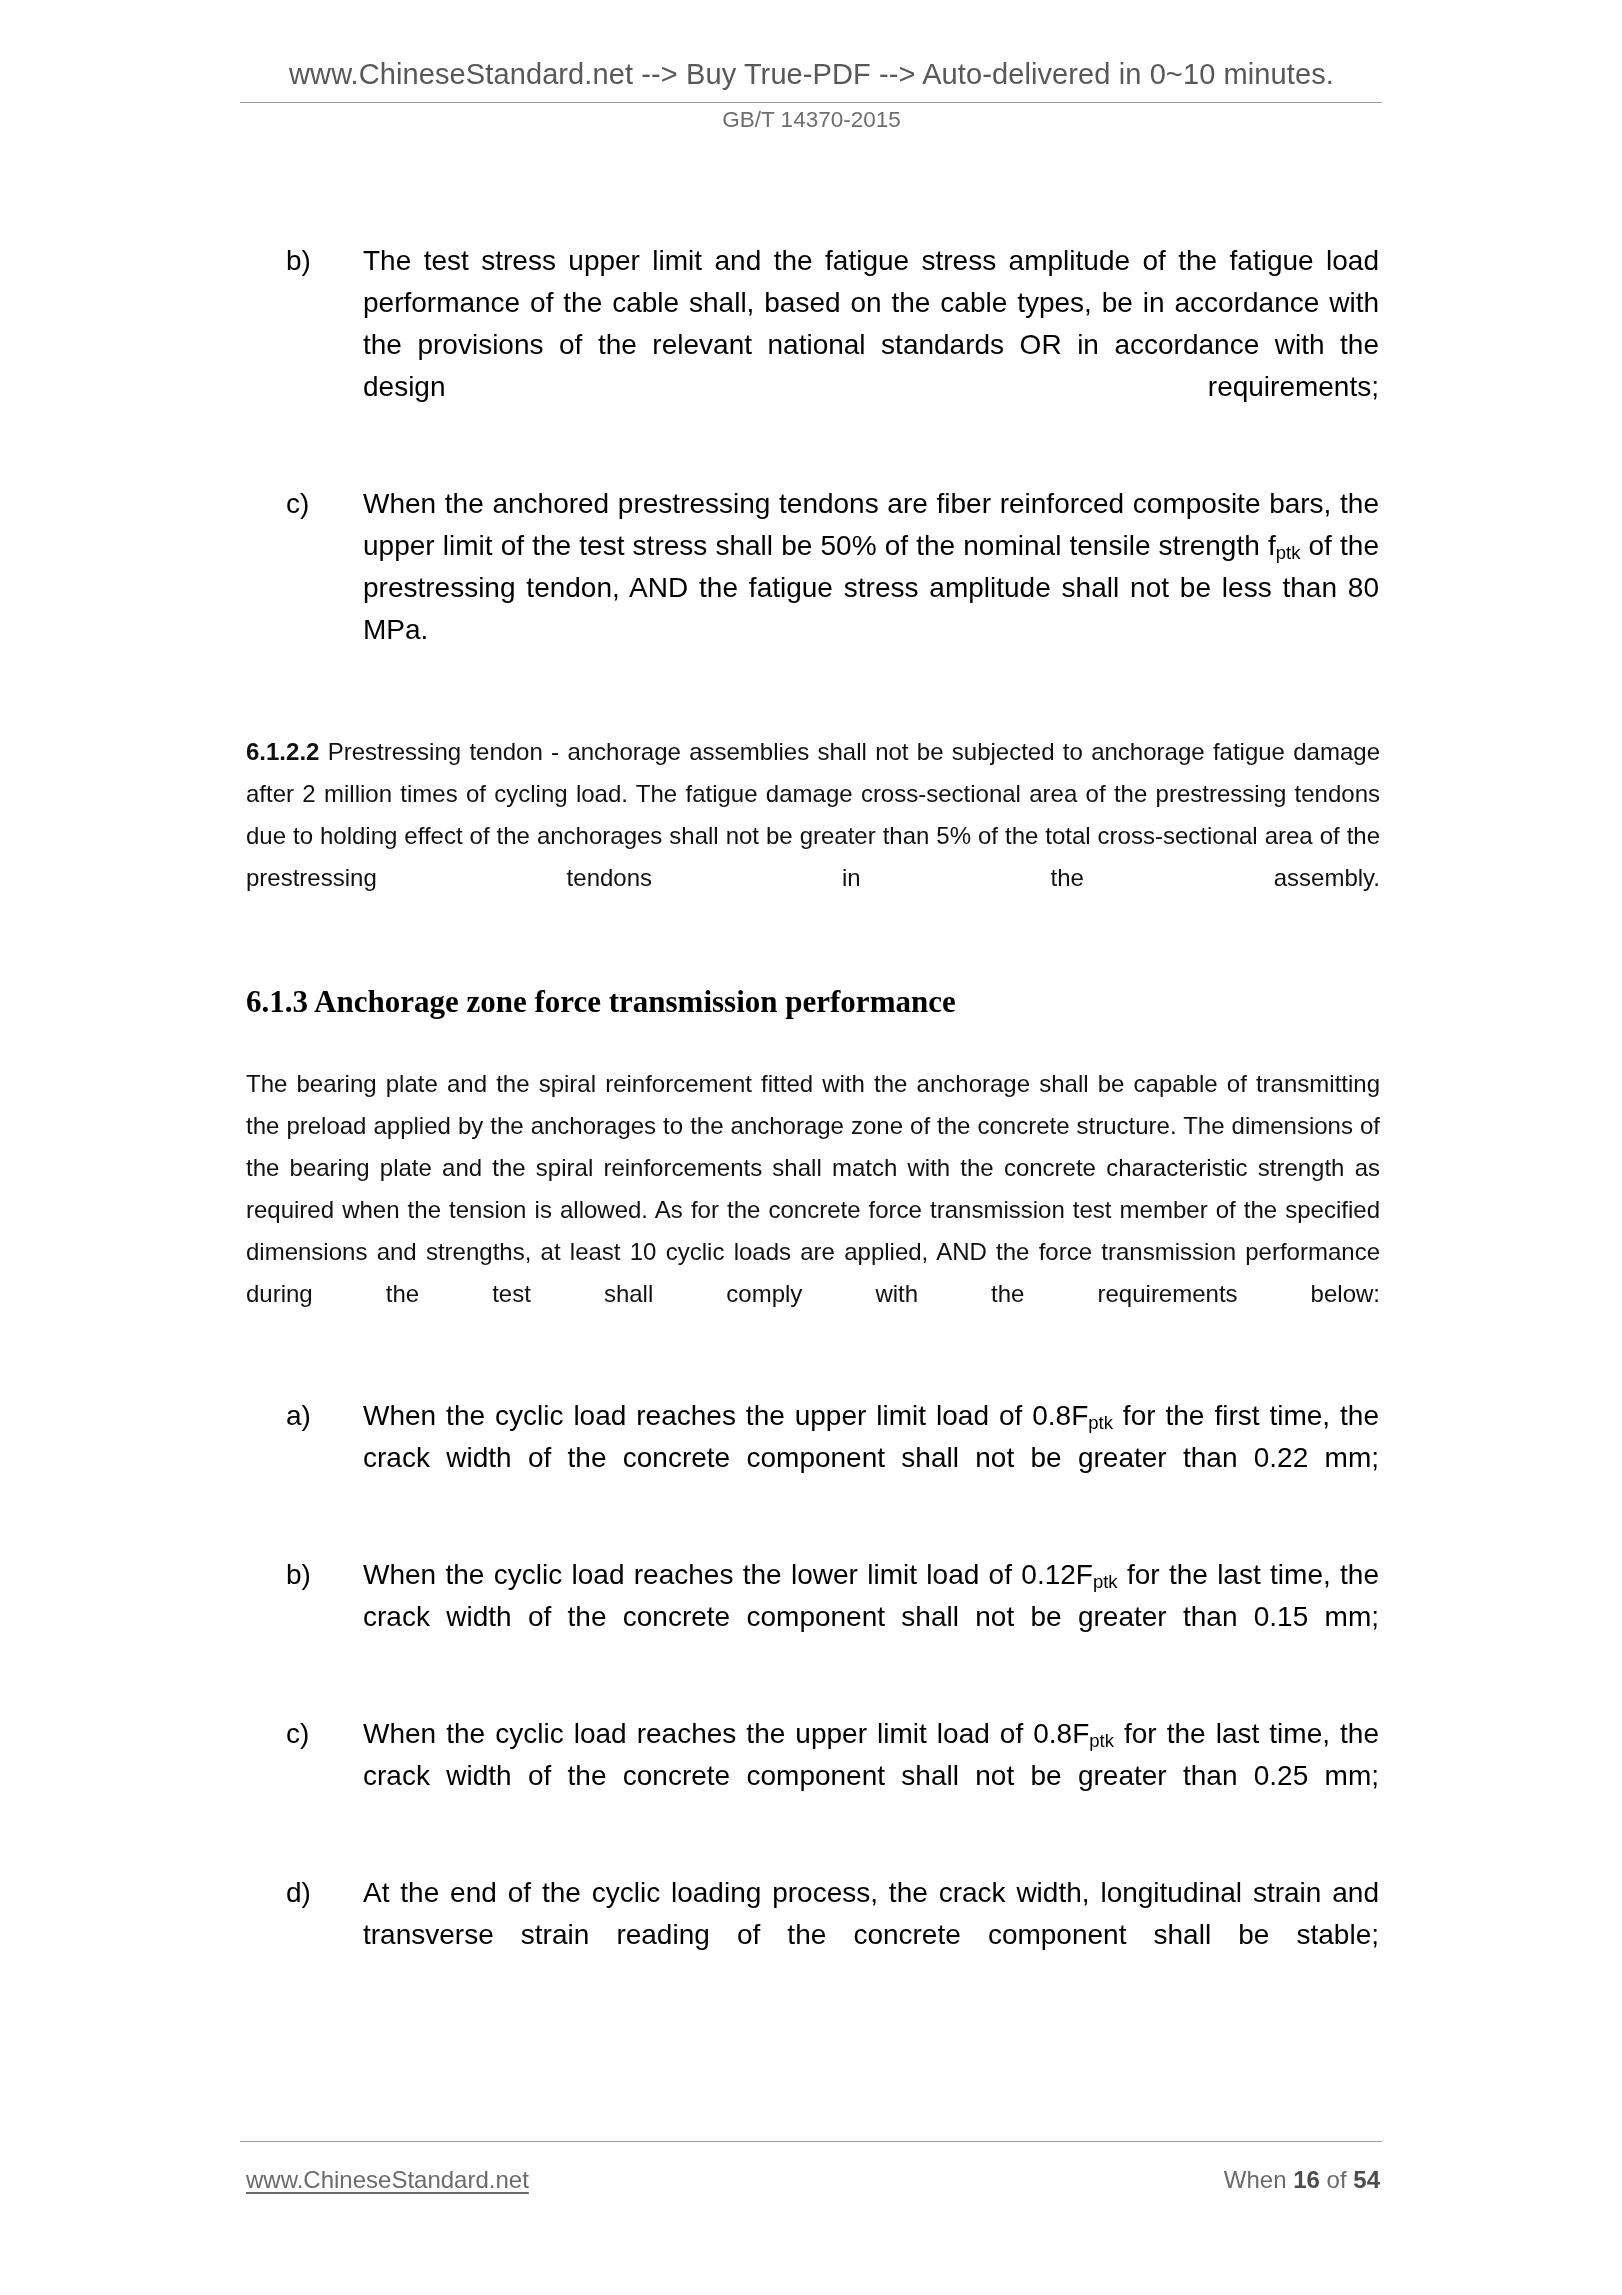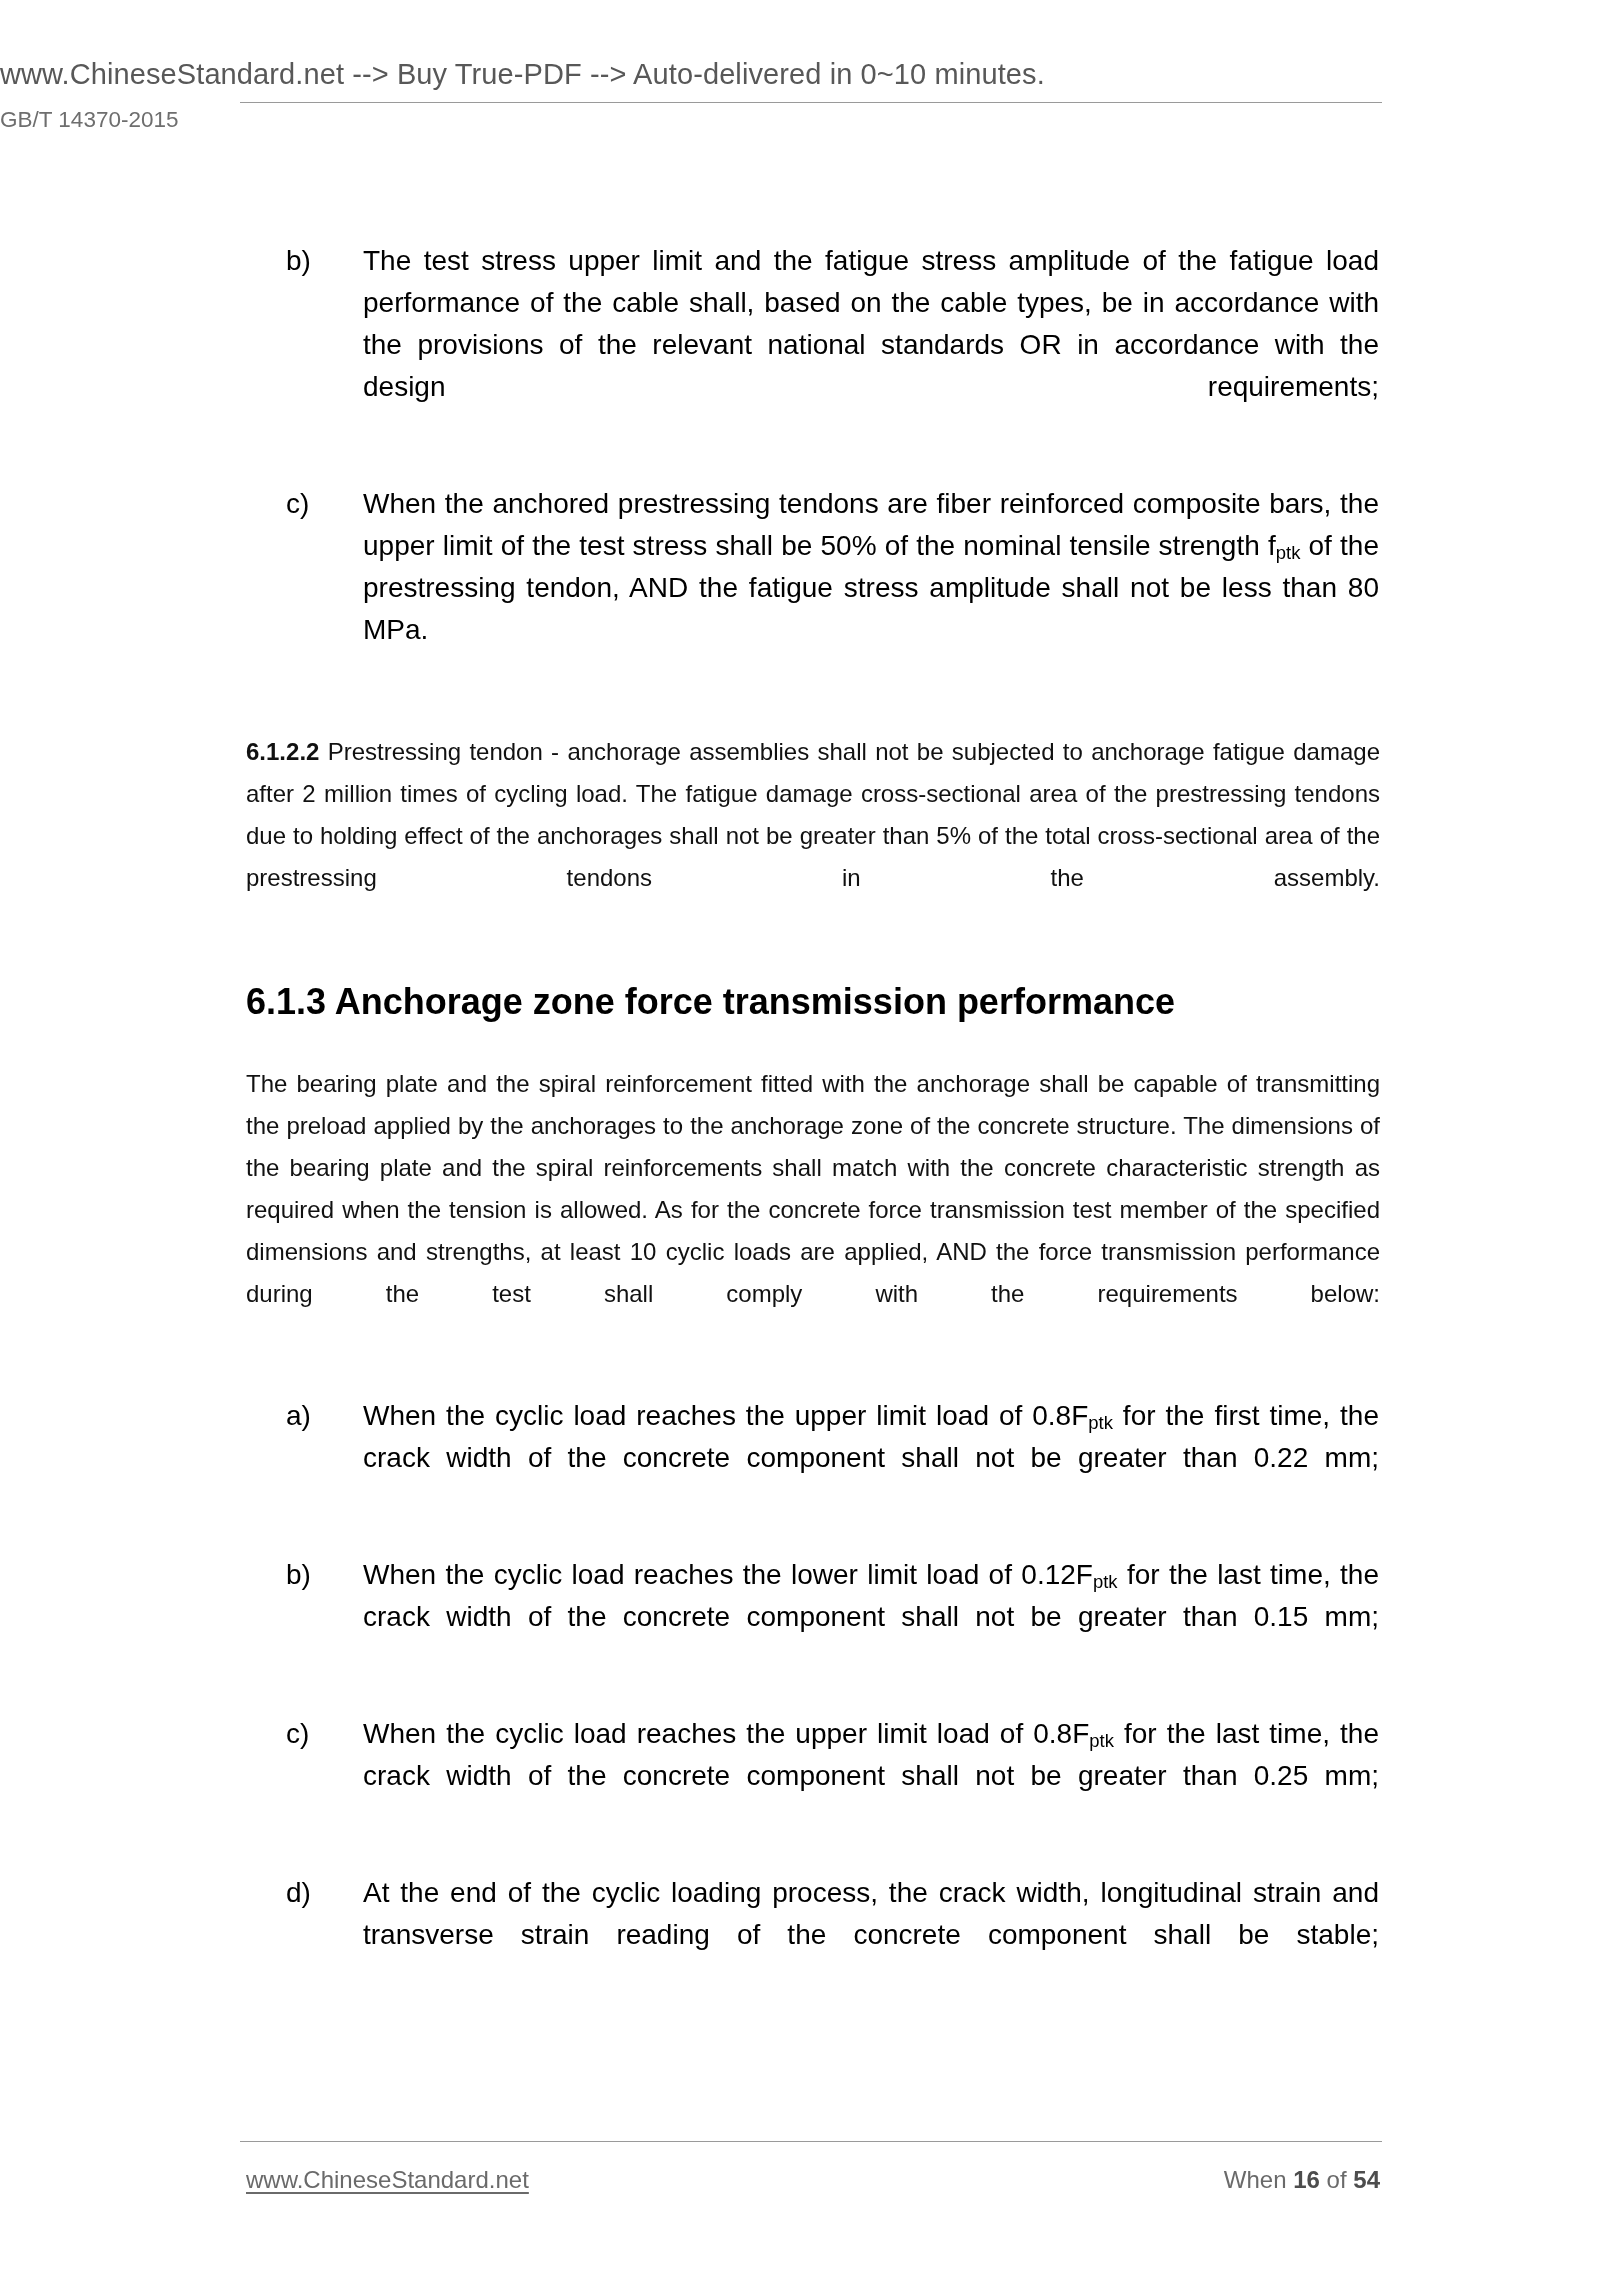--- a/index.html
+++ b/index.html
@@ -21,21 +21,21 @@
     box-sizing: border-box;
     overflow: hidden;
   }
 
   
   .page-header {
     position: absolute;
     left: 0;
     top: 0;
     width: 1623px;
-    text-align: left;
+    text-align: center;
   }
   .header-promo {
     margin-top: 57px;
     font-size: 29px;
     color: #585858;
     letter-spacing: 0.1px;
     line-height: 1.2;
     white-space: nowrap;
   }
   .header-standard {
@@ -115,24 +115,25 @@
   }
   .list-item .li-body::after {
     content: "";
     display: inline-block;
     width: 100%;
   }
 
   .bold { font-weight: bold; }
 
   .sect-head {
-    font-size: 36px;
+    font-size: 31px;
     line-height: 42px;
     font-weight: bold;
     color: #000;
+    font-family: Liberation Serif, serif;
   }
 
   sub {
     font-size: 0.66em;
     line-height: 0;
     vertical-align: -0.22em;
   }
 
   
   .footer-rule {

